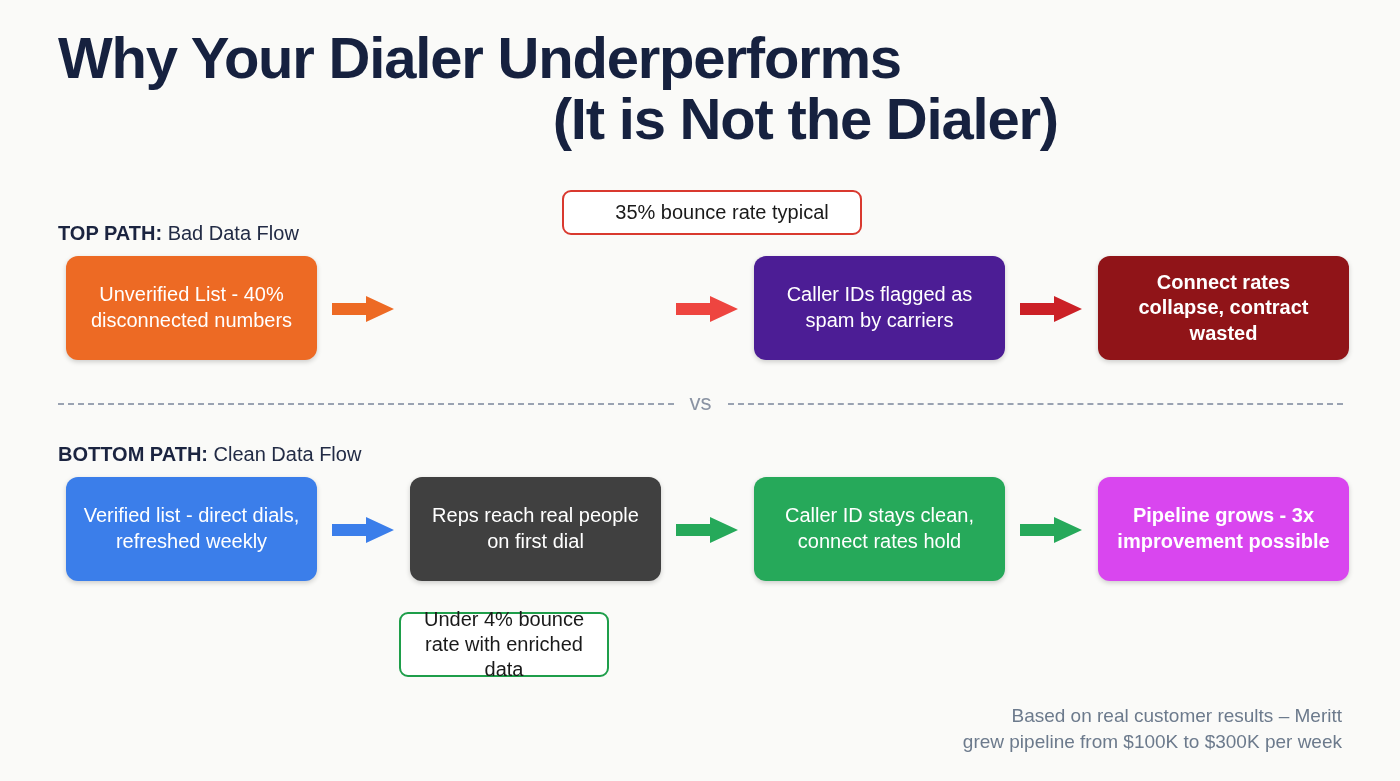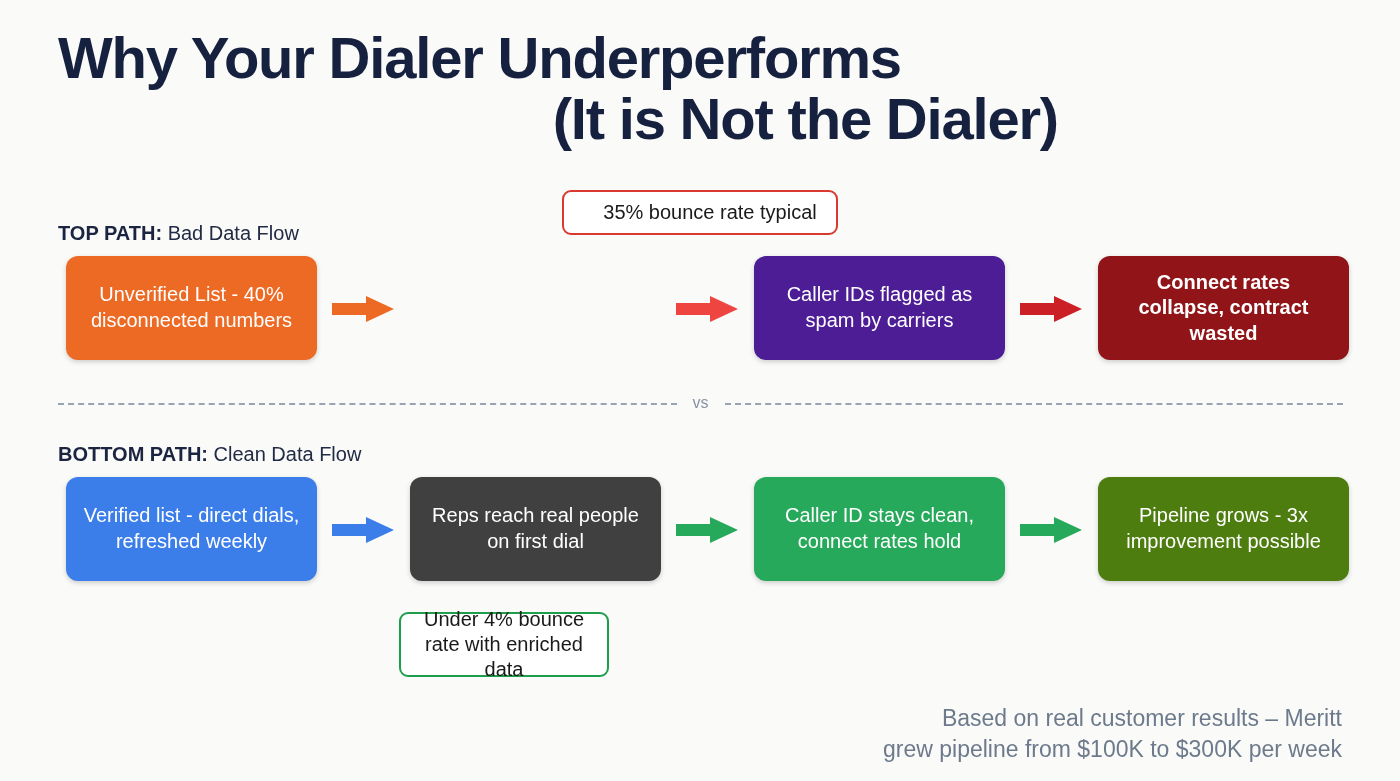--- a/index.html
+++ b/index.html
@@ -61,43 +61,43 @@
   
   .divider{
     position:absolute;left:58px;top:393px;width:1285px;height:22px;
     display:flex;align-items:center;gap:16px;
   }
   .dash{
     flex:1;height:0;
     border-top:2px dashed #9AA3B2;
   }
   .vs-text{
-    font-size:16px;color:#8A93A3;font-weight:normal;
+    font-size:22px;color:#8A93A3;font-weight:normal;
     line-height:1;padding-bottom:2px;
   }
 
   
   .badge{
     position:absolute;
     background:#FFFFFF;
     border:2px solid #D9392F;
     border-radius:9px;
     display:flex;align-items:center;justify-content:center;
     text-align:center;
     color:#1A1A1A;font-size:20px;line-height:1.25;
     padding:0 16px;box-sizing:border-box;
   }
-  #badge-top{left:562px;top:190px;width:276px;height:45px;padding-left:36px;}
+  #badge-top{left:562px;top:190px;width:300px;height:45px;padding-left:36px;}
   #badge-bottom{left:399px;top:612px;width:210px;height:65px;border-color:#1E9E4A;}
 
   
   .footer{
     position:absolute;right:58px;top:703px;width:600px;
     text-align:right;
-    font-size:23px;line-height:1.35;
+    font-size:19px;line-height:1.35;
     color:#6C7A8C;
   }
   .footer .fl{display:block;}
 </style>
 </head>
 <body style="background: rgb(250, 250, 248);">
 
 <div class="canvas">
 
   <div class="title" style="color: rgb(22, 33, 63);">
@@ -168,21 +168,21 @@
       </svg>
     </div>
     <div class="node n3" style="background: rgb(38, 169, 90);">
       <span>Caller ID stays clean, connect rates hold</span>
     </div>
     <div class="arrow a3">
       <svg viewBox="0 0 62 26" width="62" height="26" preserveAspectRatio="none">
         <polygon points="0,7 34,7 34,0 62,13 34,26 34,19 0,19" fill="#26A95A"></polygon>
       </svg>
     </div>
-    <div class="node n4 bold" style="background: #4d7c0f; font-weight: normal;">
+    <div class="node n4 bold" style="background: #d946ef; font-weight: bold;">
       <span>Pipeline grows - 3x improvement possible</span>
     </div>
   </div>
 
   <div class="badge" id="badge-bottom" style="border-color: rgb(30, 158, 74);">
     <span>Under 4% bounce rate with enriched data</span>
   </div>
 
   <div class="footer" style="color: rgb(108, 122, 140);">
     <span class="fl">Based on real customer results – Meritt</span>

